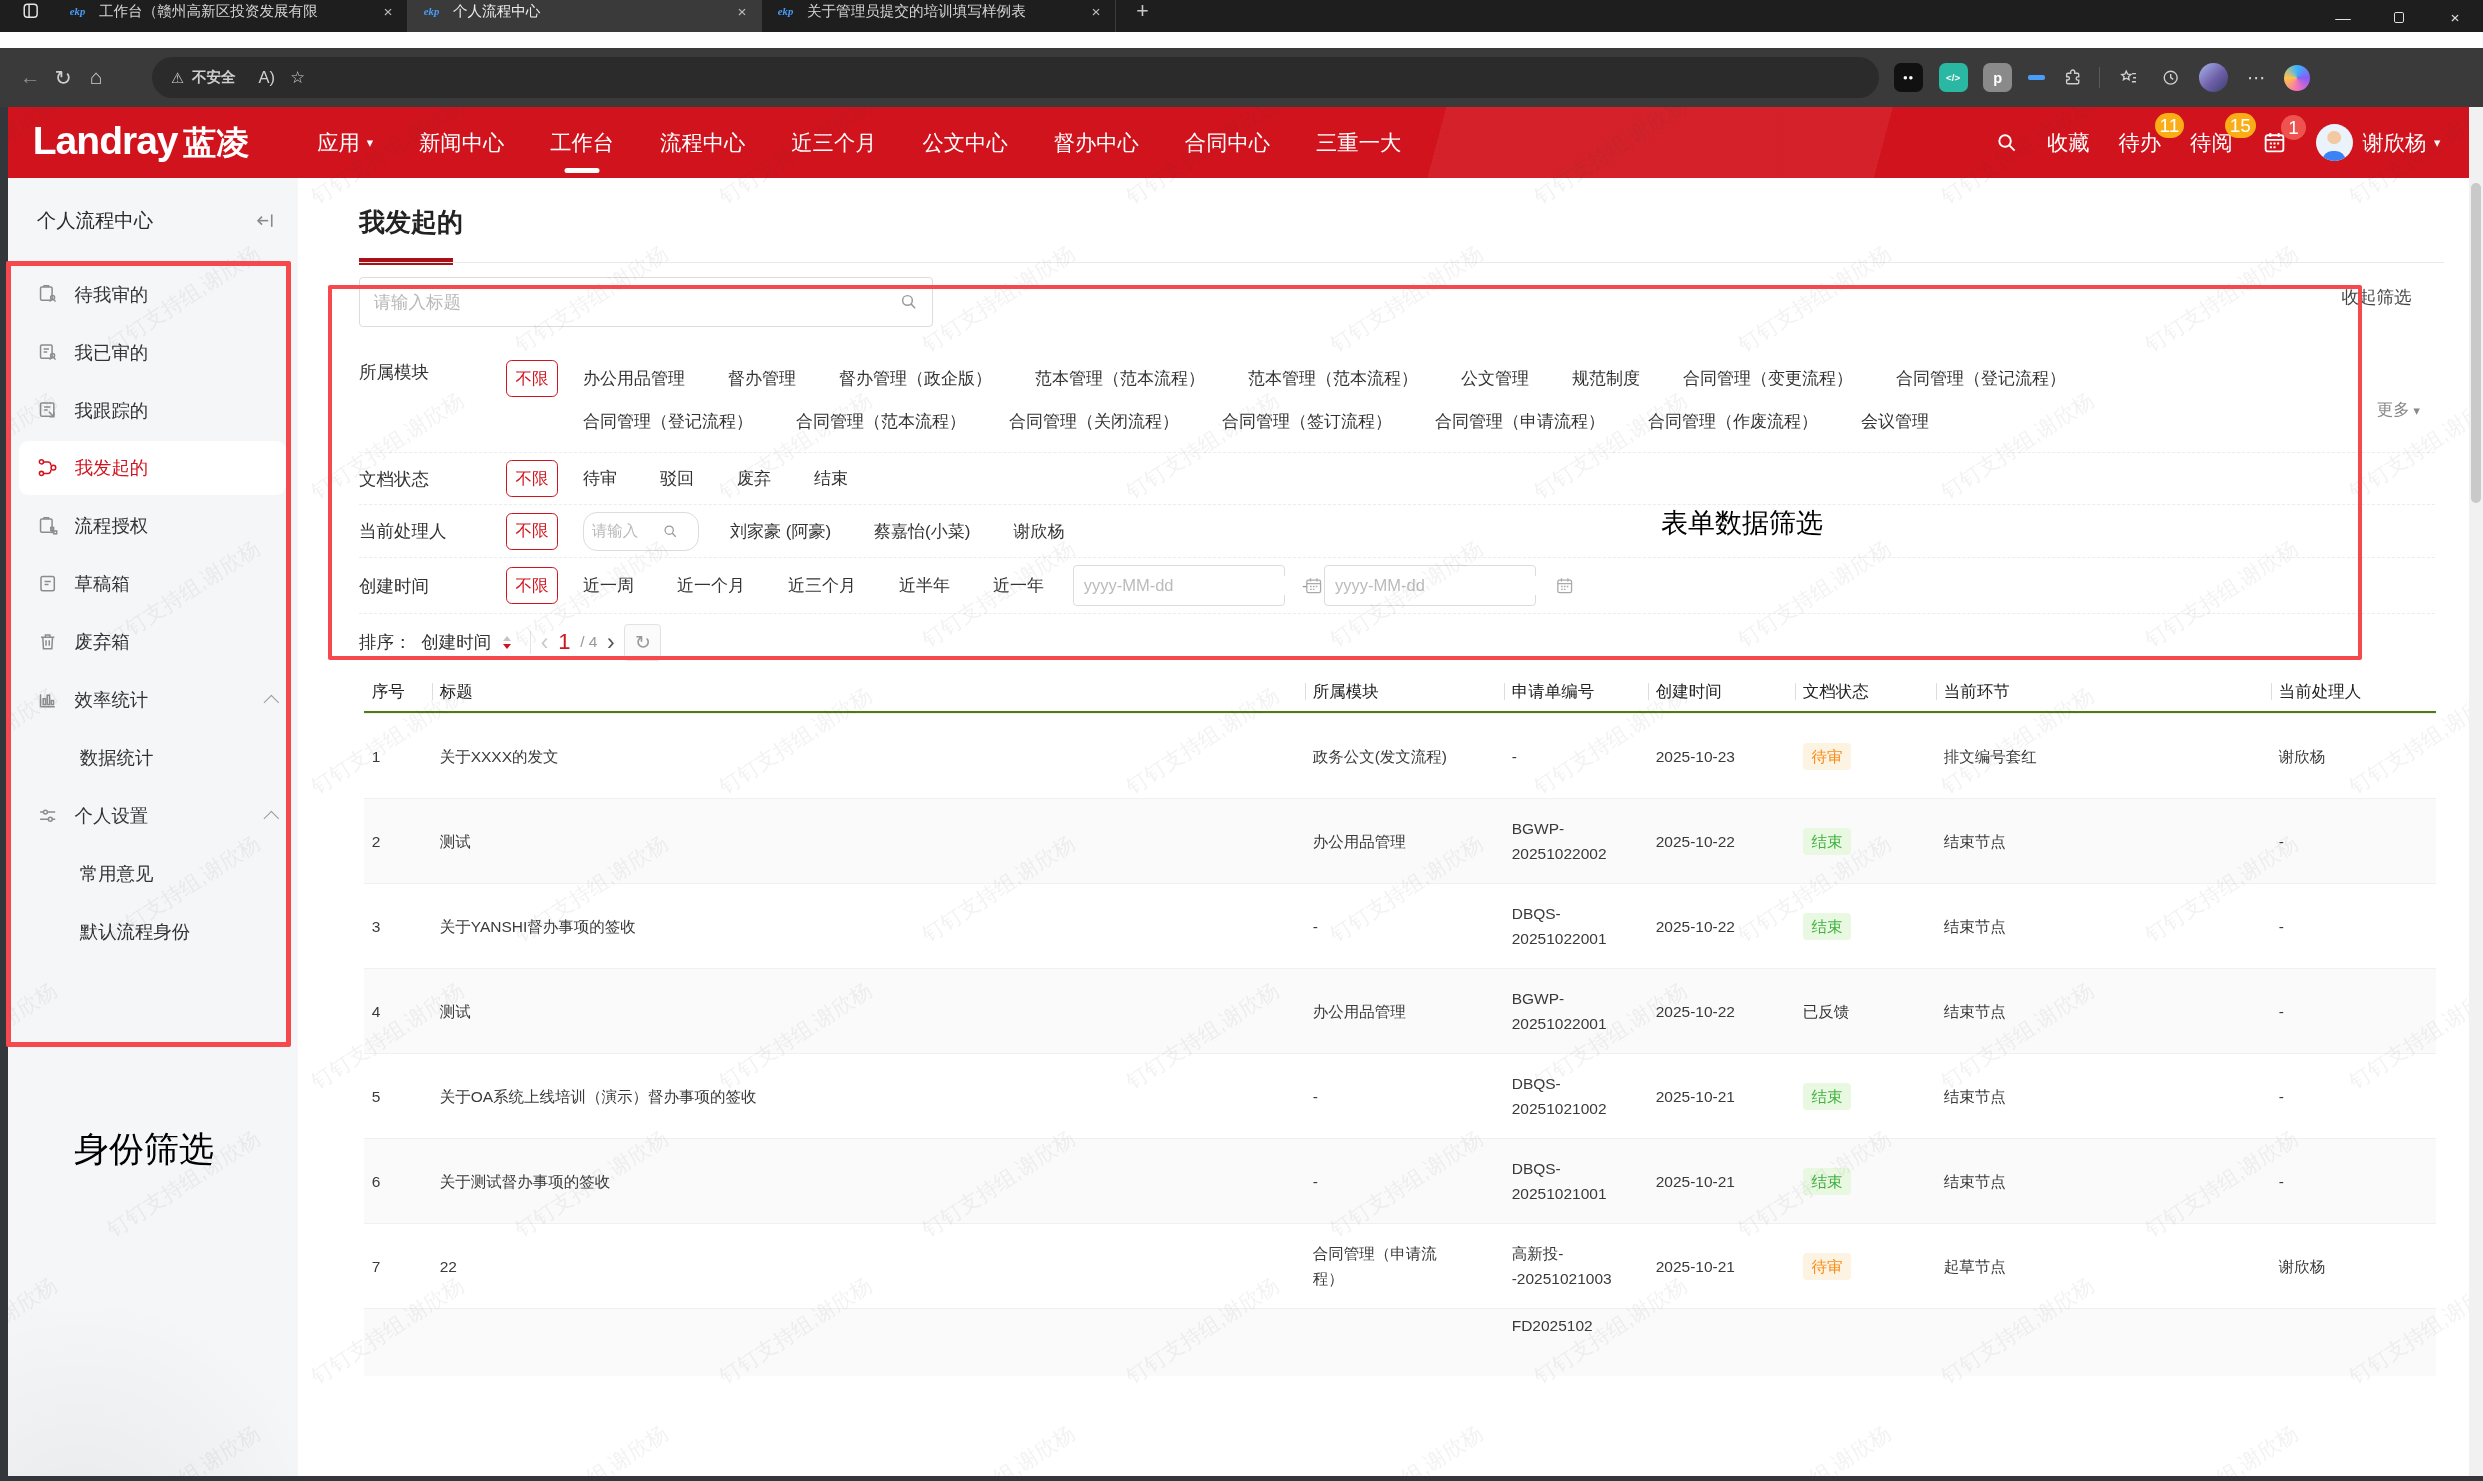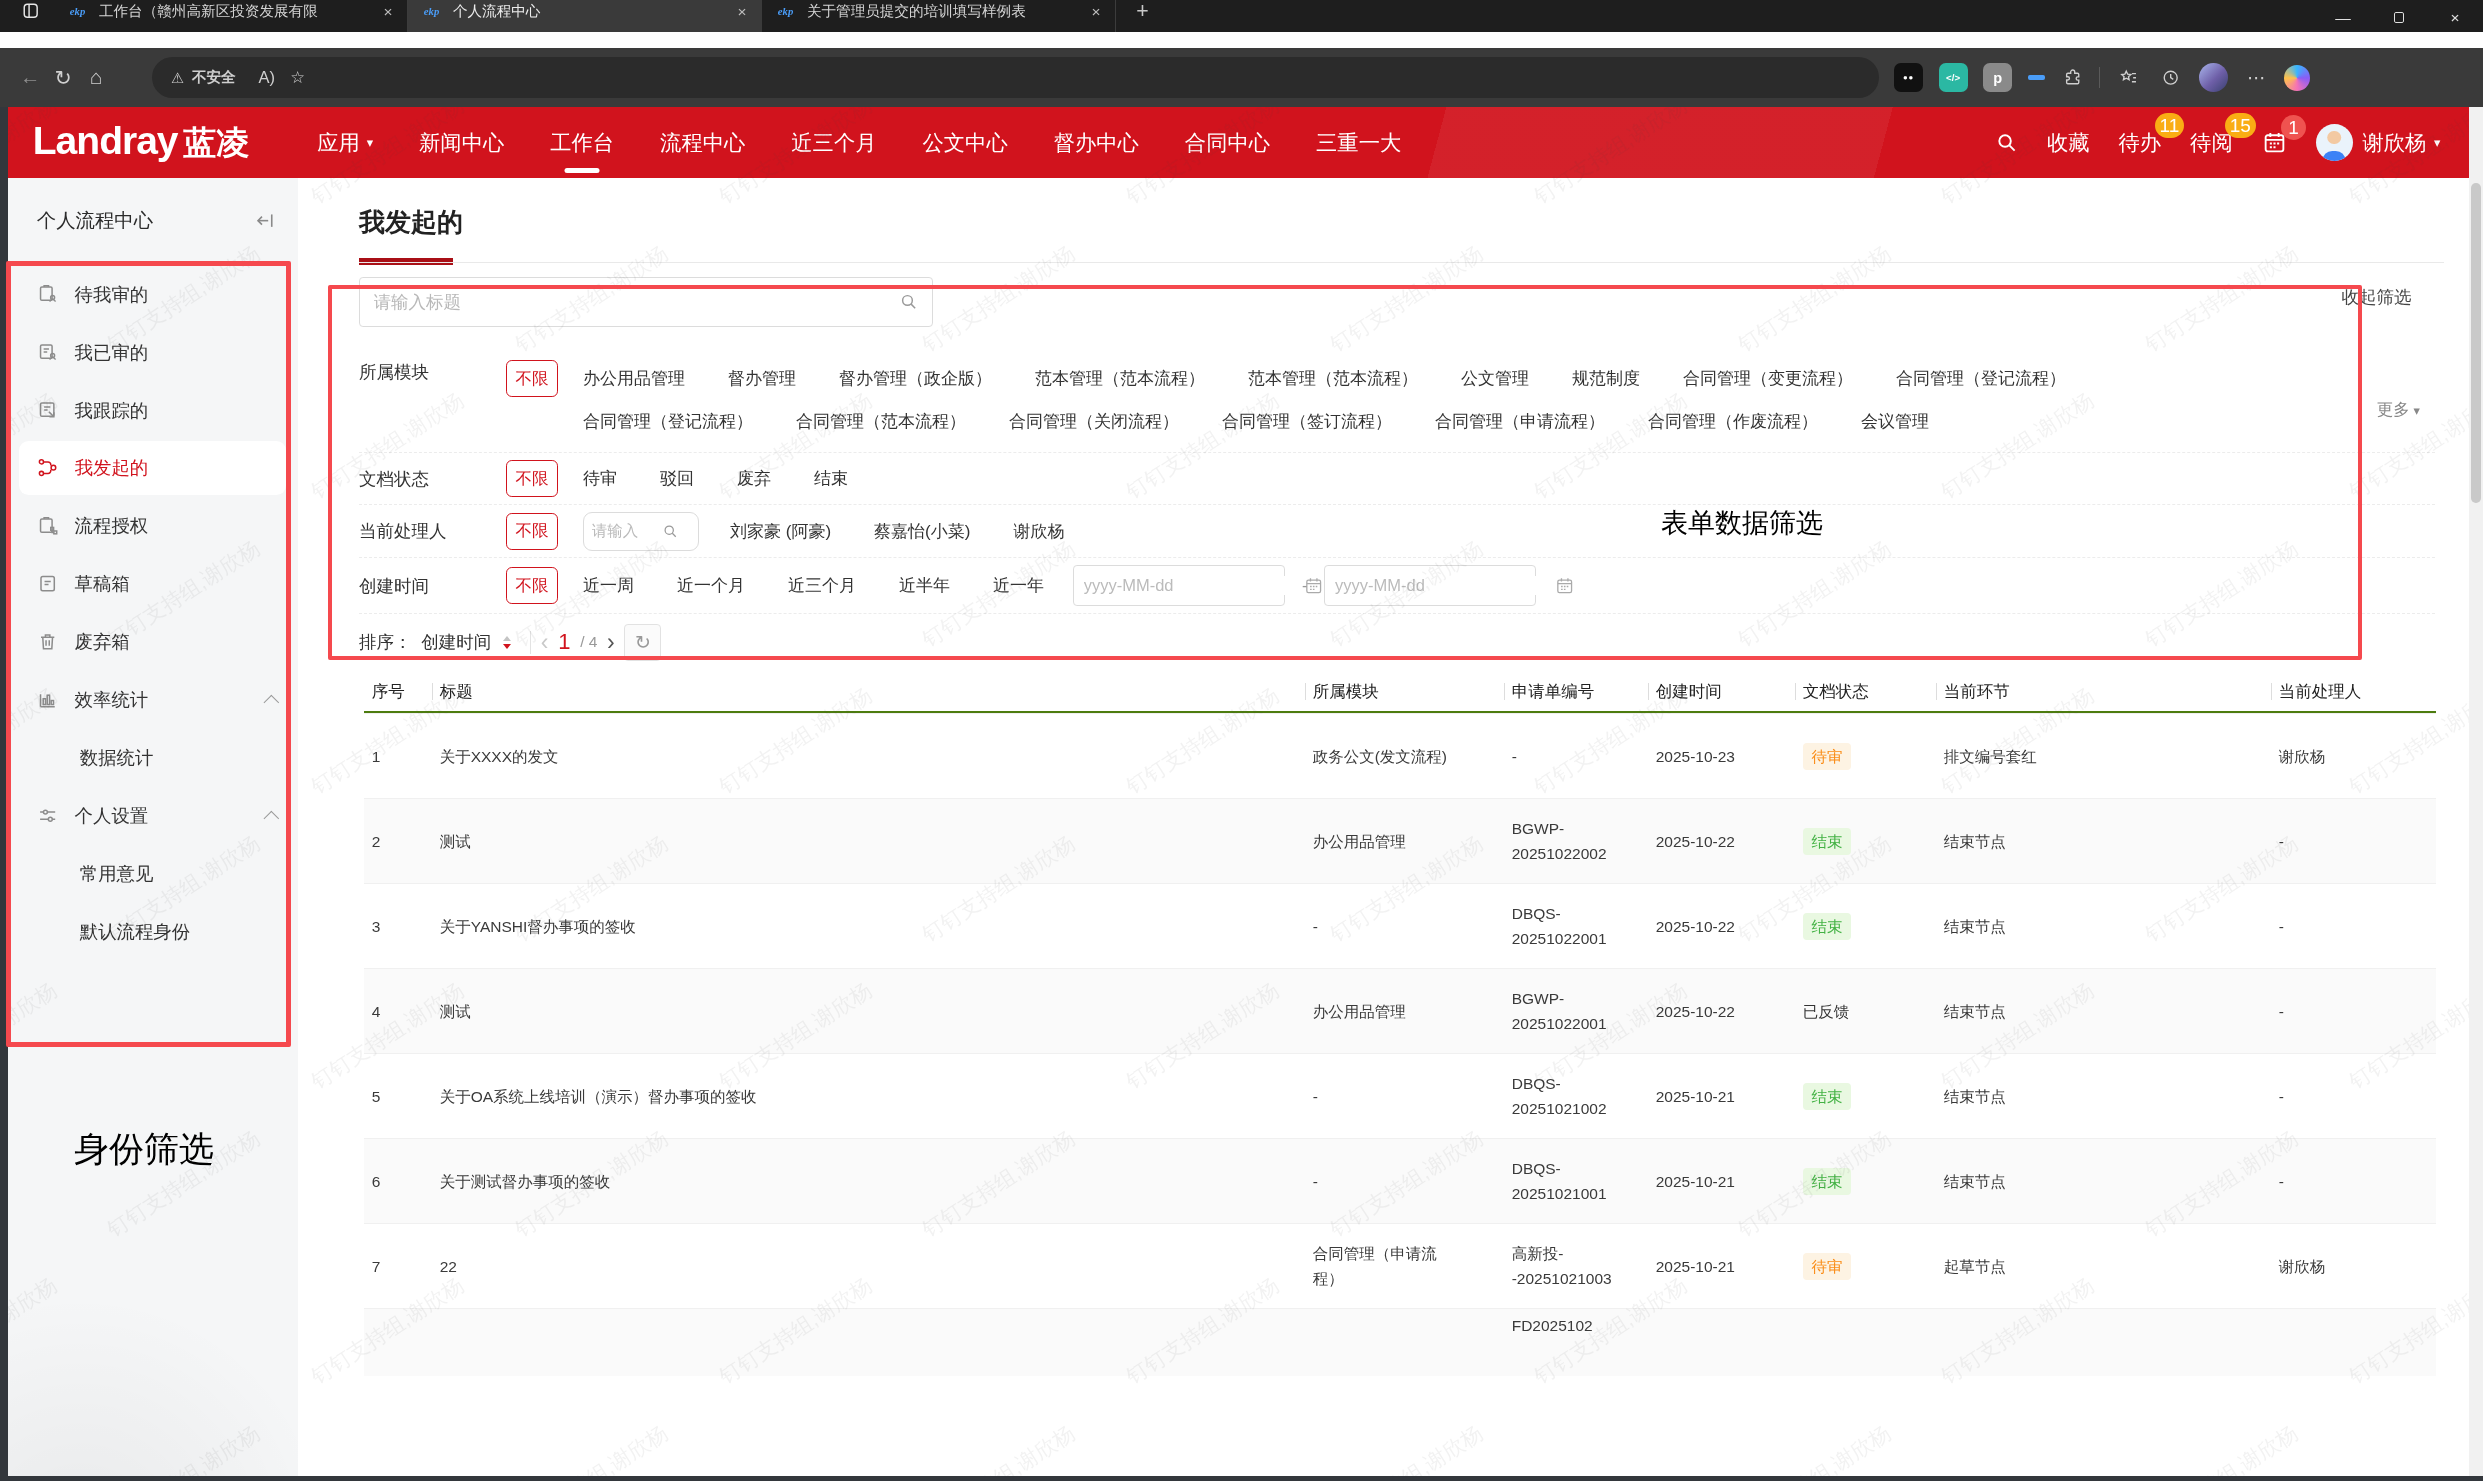--- a/index.html
+++ b/index.html
@@ -90,21 +90,21 @@
   .m-body{position:absolute;top:165px;left:61px;right:34px}
   .f-row{display:flex;align-items:center;padding:6.8px 0;border-bottom:1px dashed #ececec;min-height:50px;position:relative}
   .f-row.module{align-items:flex-start;padding:13.6px 0 9.7px}
   .f-row.module .f-label,.f-row.module .f-any{margin-top:3.9px}
   .f-label{width:147px;font-size:17.5px;color:#333;flex:none}
   .f-any{flex:none;width:52px;height:37px;border:1px solid #d1131d;color:#d1131d;border-radius:5.8px;display:flex;align-items:center;justify-content:center;font-size:16.5px;margin-right:25px}
   .f-opts{display:flex;flex-wrap:wrap;gap:11.6px 43px;align-items:center;font-size:17px;color:#333;flex:1}
   .optcol{flex:1;display:flex;flex-direction:column}
   .optline{display:flex;gap:43px;font-size:17px;color:#333;height:43px;align-items:center;flex-wrap:nowrap;white-space:nowrap}
   .opt{cursor:default;white-space:nowrap}
-  .f-input{width:116px;height:39px;border:1px solid #dcdcdc;border-radius:9px;display:flex;align-items:center;padding:0 7.8px;margin-right:31px;flex:none}
+  .f-input{width:116px;height:39px;border:1px solid #dcdcdc;border-radius:14px;display:flex;align-items:center;padding:0 7.8px;margin-right:31px;flex:none}
   .f-input input{width:70px;border:none;outline:none;font-size:15.5px;color:#333}
   .f-input input::placeholder{color:#bbb}
   .dates{display:flex;align-items:center;gap:17px;margin-left:29px;color:#999}
   .dinput{width:212px;height:41px;border:1px solid #dcdcdc;border-radius:3.9px;display:flex;align-items:center;padding:0 9.7px;background:#fff}
   .dinput input{flex:1;border:none;outline:none;font-size:16.5px;color:#bbb}
   .dinput input::placeholder{color:#bbb}
   .calico{color:#aaa;display:flex;flex:none}
   .more{position:absolute;right:15.5px;top:56px;font-size:16.5px;color:#888;display:flex;align-items:center;gap:3.9px}
   .sort-row{display:flex;align-items:center;height:56px;font-size:17.5px;color:#333}
   .sort-row>*{margin-right:9.7px}

